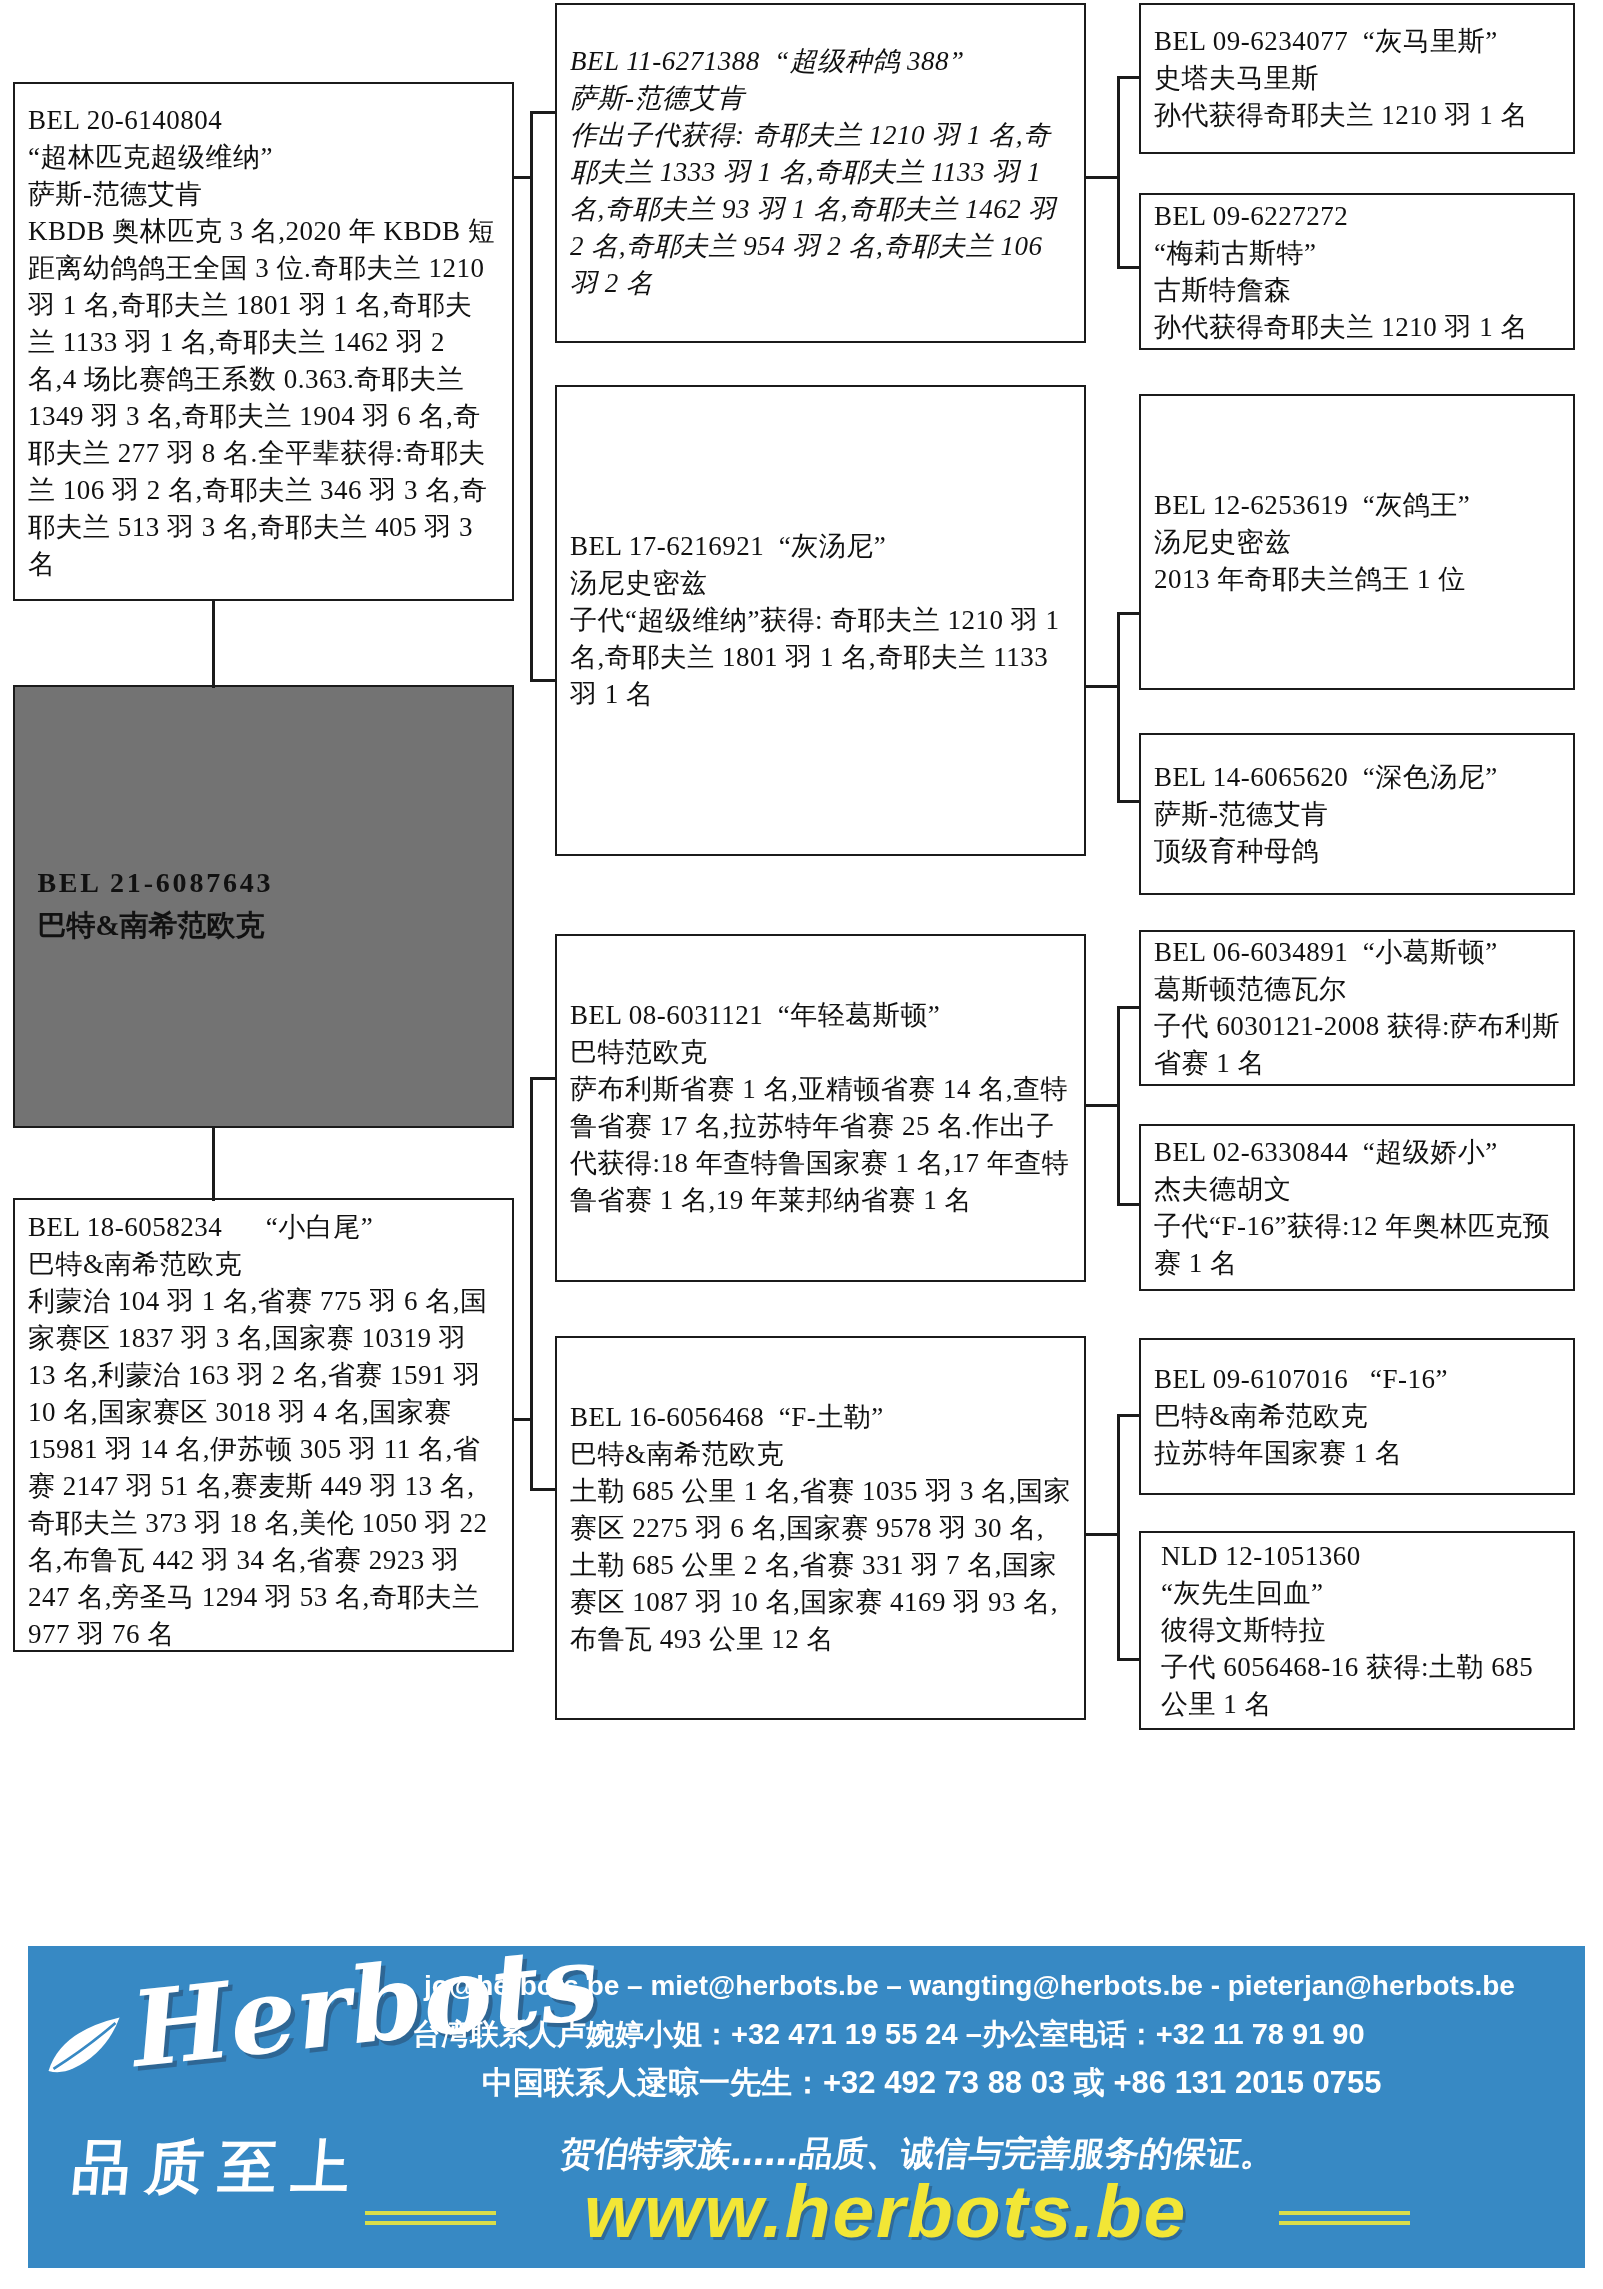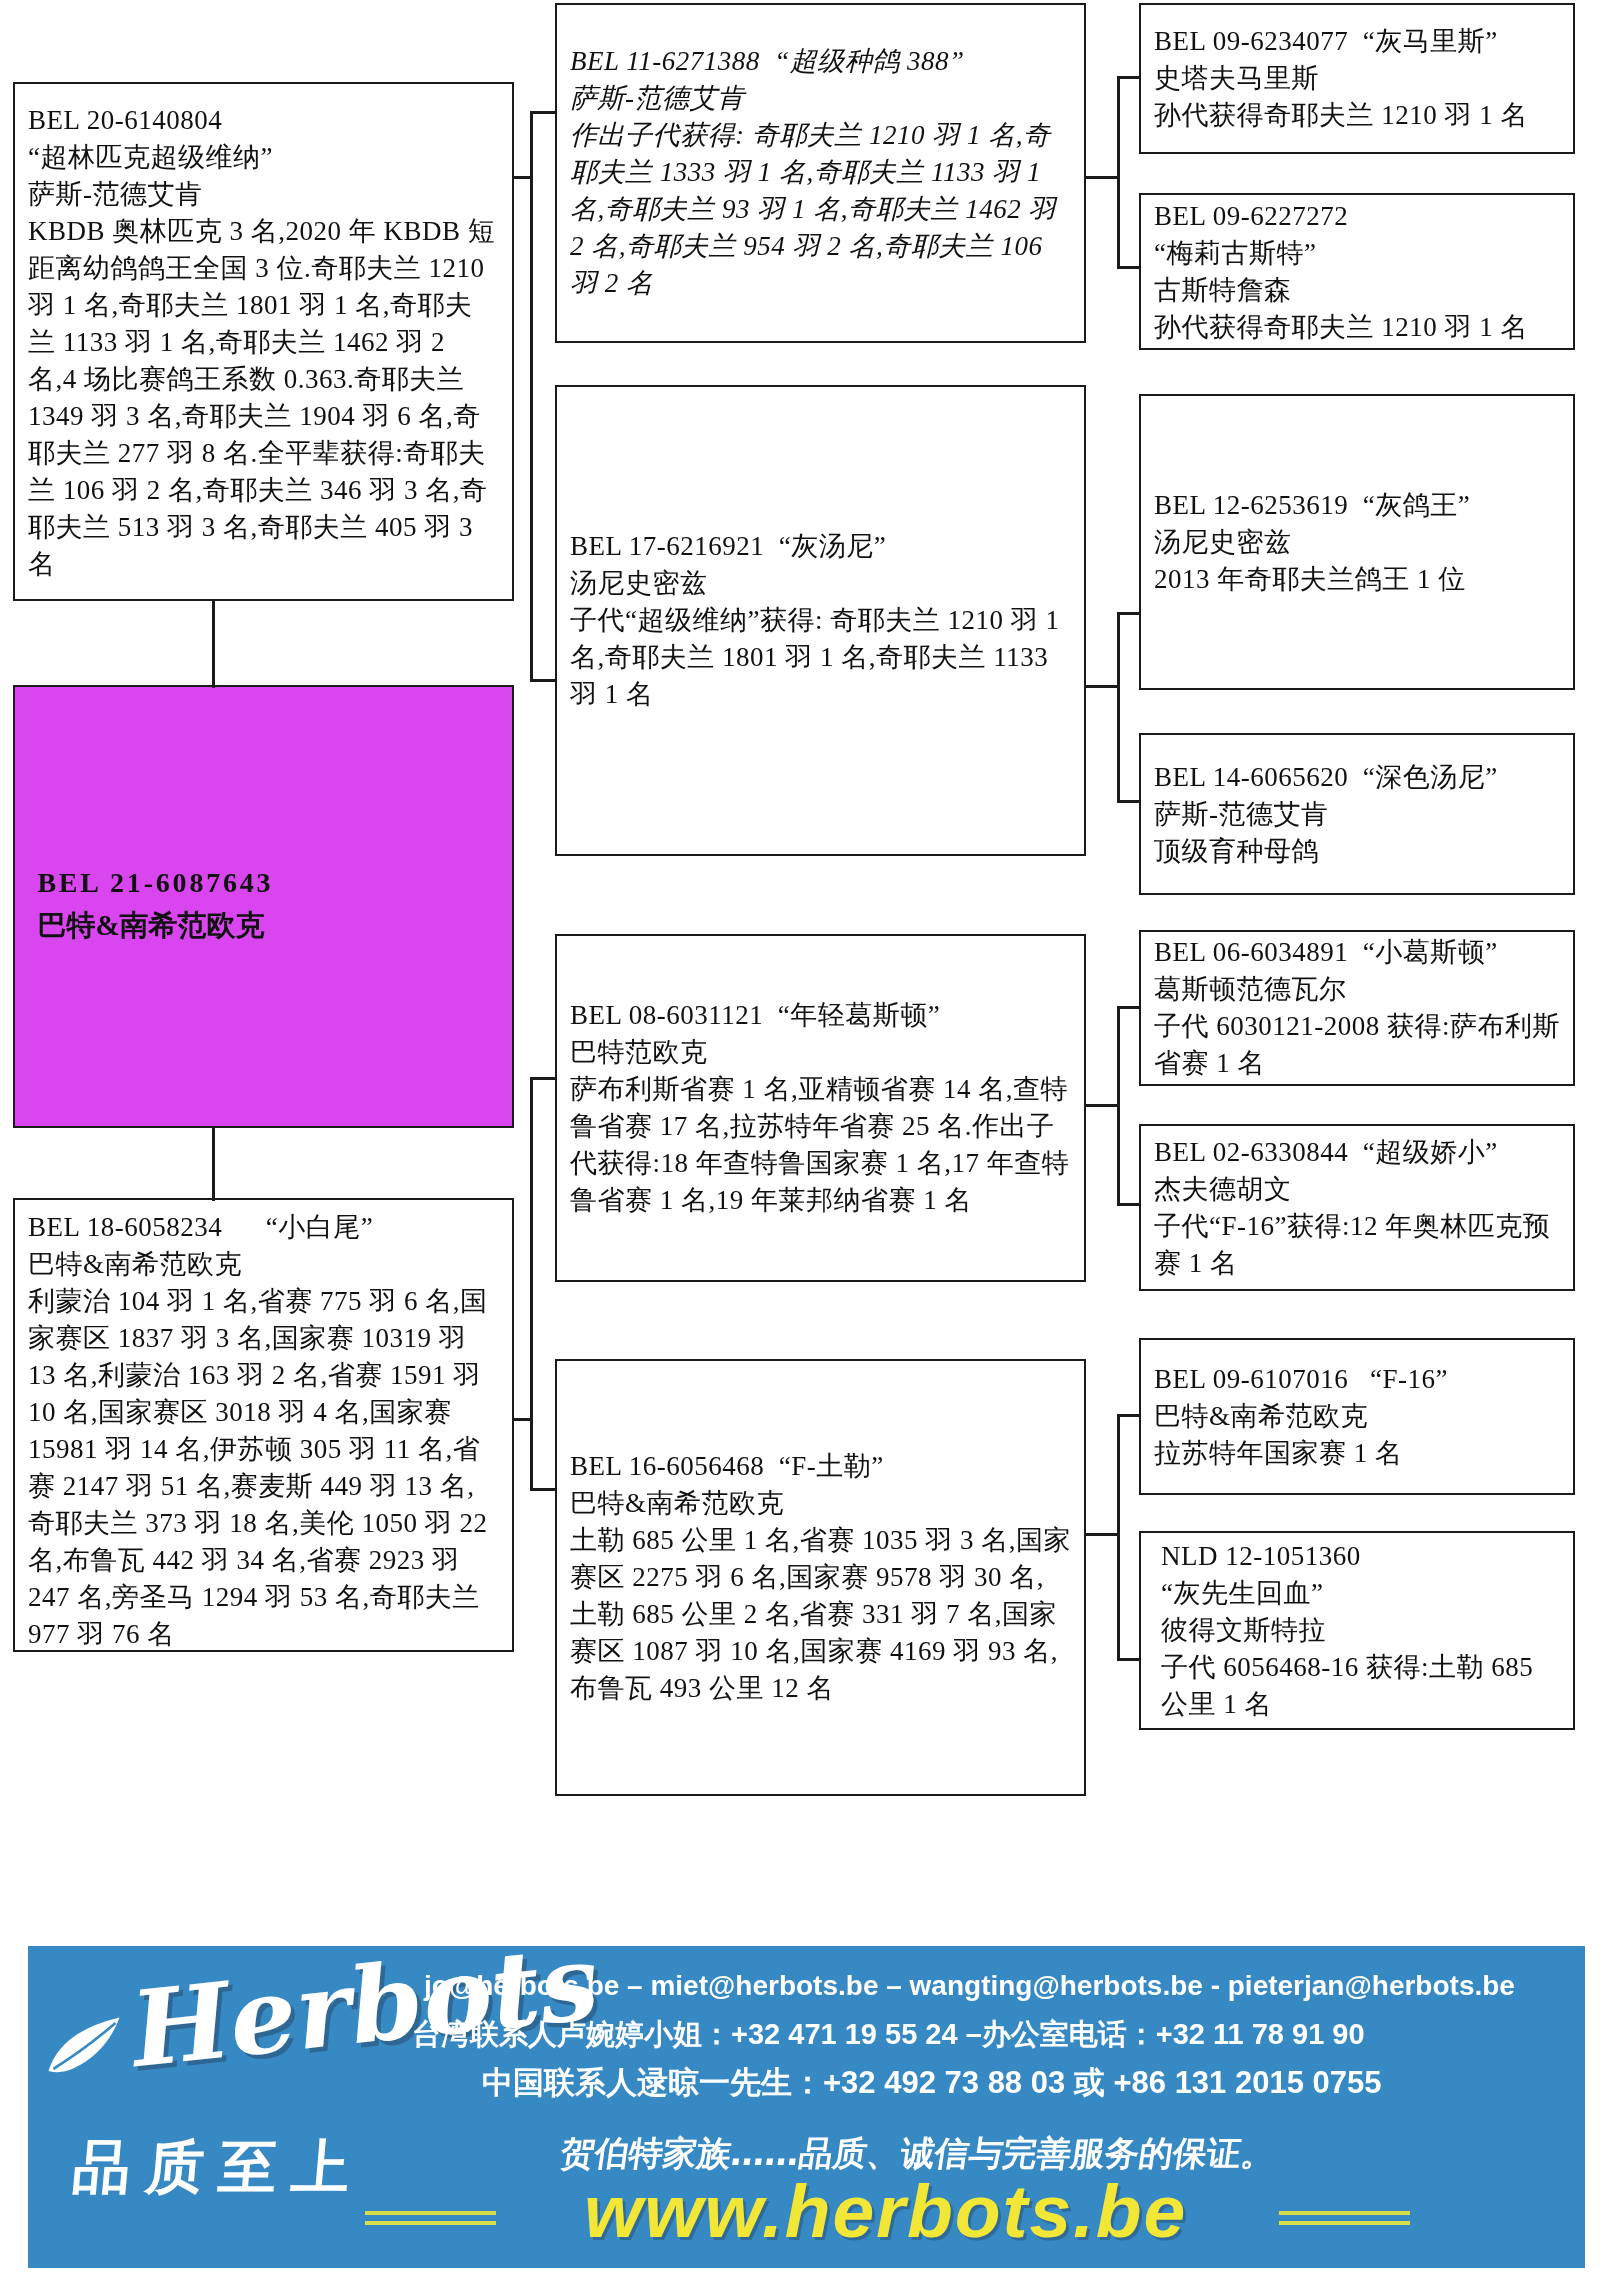--- a/index.html
+++ b/index.html
@@ -3,21 +3,21 @@
 <meta charset="utf-8">
 <style>
   html,body{margin:0;padding:0;background:#ffffff;}
   .page{position:relative;width:1603px;height:2290px;background:#ffffff;overflow:hidden;
         font-family:"Liberation Serif","DejaVu Serif",serif;color:#111;}
   
   .pbox{position:absolute;box-sizing:border-box;border:2.8px solid #1b1b1b;background:#ffffff;
         display:flex;flex-direction:column;justify-content:center;padding:7.5px 13px;}
   .pbox.top-align{justify-content:flex-start;padding-top:9.3px;}
   .ptext{white-space:pre-wrap;font-size:27px;line-height:37px;letter-spacing:0.5px;}
-  .subject{background:#d946ef;justify-content:center;padding-left:22.4px;}
+  .subject{background:#737373;justify-content:center;padding-left:22.4px;}
   .subject .ring{font-size:28px;font-weight:bold;letter-spacing:2.8px;}
   .subject .fancier{font-size:29px;font-weight:bold;margin-top:7.5px;}
   
   .cline{position:absolute;background:#1b1b1b;}
   
   .banner{position:absolute;left:28px;top:1946px;width:1557px;height:322px;background:#3789c4;color:#fff;}
   .logo{position:absolute;left:103px;top:7.5px;font-family:"DejaVu Serif",serif;font-style:italic;font-weight:bold;
         font-size:104px;line-height:1;transform:rotate(-6deg);text-shadow:3.7px 4.7px 0 rgba(35,60,90,.45);}
   .feather{position:absolute;left:13px;top:73px;transform:rotate(-14deg);}
   .slogan{position:absolute;left:45px;top:183px;font-family:"DejaVu Sans",sans-serif;font-weight:bold;
@@ -67,21 +67,21 @@
 汤尼史密兹
 子代“超级维纳”获得: 奇耶夫兰 1210 羽 1 名,奇耶夫兰 1801 羽 1 名,奇耶夫兰 1133 羽 1 名</div>
   </div>
 
   <div class="pbox" style="left:555px;top:934px;width:531px;height:348px;">
     <div class="ptext">BEL 08-6031121  “年轻葛斯顿”
 巴特范欧克
 萨布利斯省赛 1 名,亚精顿省赛 14 名,查特鲁省赛 17 名,拉苏特年省赛 25 名.作出子代获得:18 年查特鲁国家赛 1 名,17 年查特鲁省赛 1 名,19 年莱邦纳省赛 1 名</div>
   </div>
 
-  <div class="pbox" style="left:555px;top:1336px;width:531px;height:437px;margin-top:23px;">
+  <div class="pbox" style="left:555px;top:1336px;width:531px;height:384px;">
     <div class="ptext">BEL 16-6056468  “F-土勒”
 巴特&amp;南希范欧克
 土勒 685 公里 1 名,省赛 1035 羽 3 名,国家赛区 2275 羽 6 名,国家赛 9578 羽 30 名,土勒 685 公里 2 名,省赛 331 羽 7 名,国家赛区 1087 羽 10 名,国家赛 4169 羽 93 名,布鲁瓦 493 公里 12 名</div>
   </div>
 
   <div class="pbox" style="left:1139px;top:2.8px;width:436px;height:151px;">
     <div class="ptext">BEL 09-6234077  “灰马里斯”
 史塔夫马里斯
 孙代获得奇耶夫兰 1210 羽 1 名</div>
   </div>

